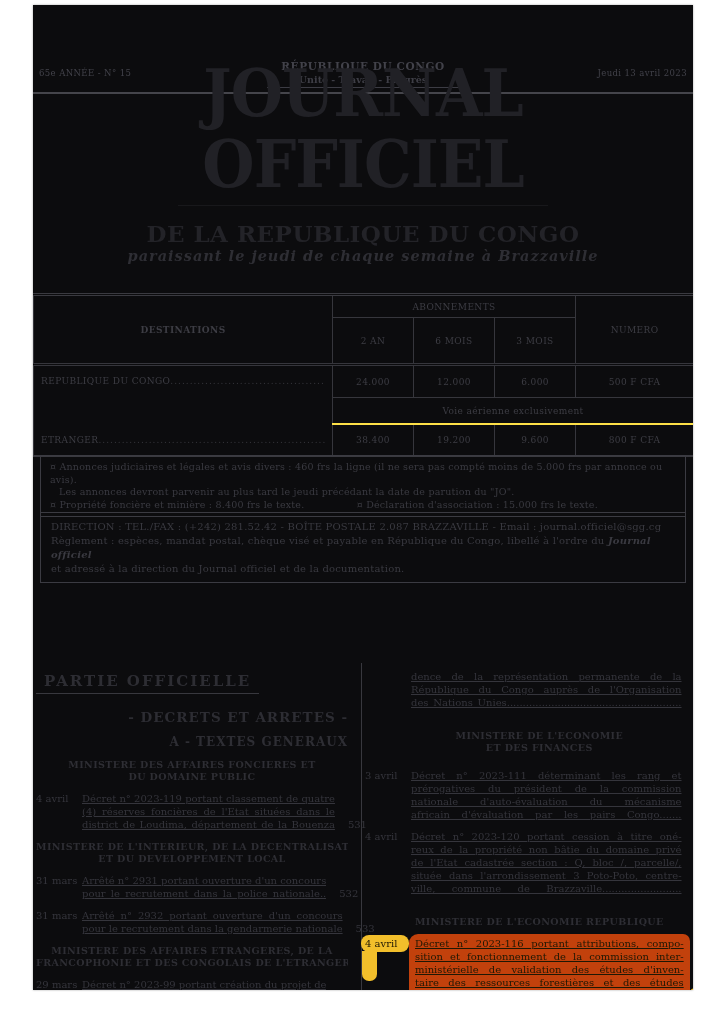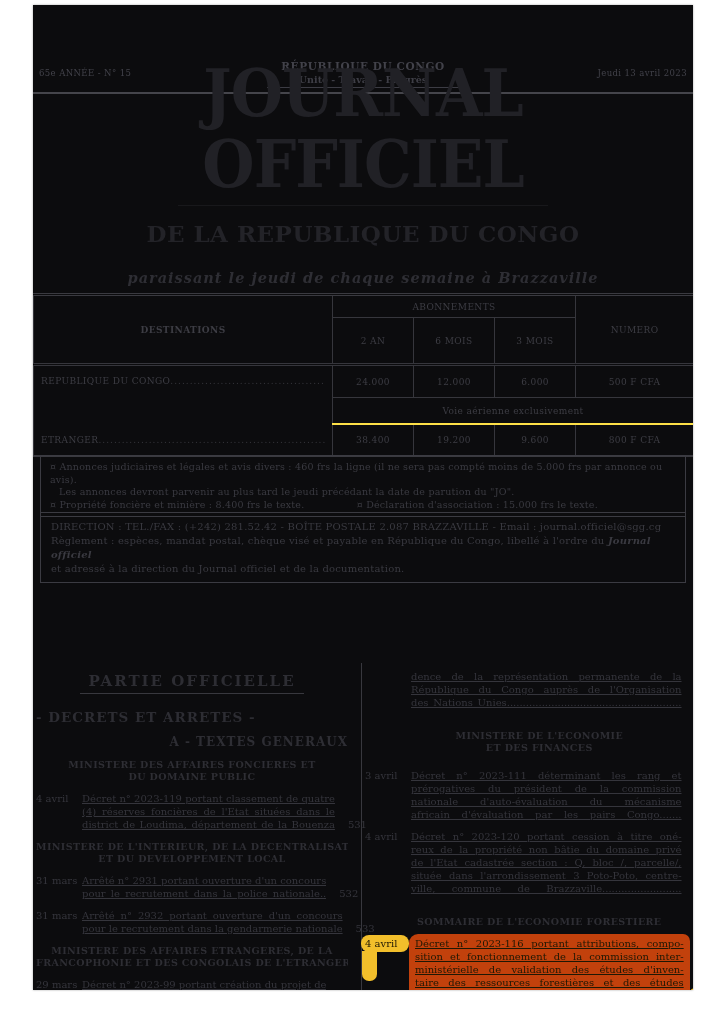--- a/index.html
+++ b/index.html
@@ -29,21 +29,21 @@
   .rep{font-size:10.5px;font-weight:bold;letter-spacing:.6px;color:#42424a;}
   .motto{font-size:9.5px;font-weight:bold;color:#3e3e46;margin-top:2px;}
   
   .masthead{position:absolute;top:38px;left:0;right:0;text-align:center;}
   .jtitle{
     font-size:60px;line-height:66px;font-weight:bold;color:#212126;
     letter-spacing:-1px;margin-top:20px;transform:scaleY(1.08);
   }
   .faintrule{width:370px;margin:10px auto 0 auto;border-bottom:1px solid #18181b;}
   .jsub{font-size:23px;font-weight:bold;color:#232328;letter-spacing:.5px;margin-top:14px;}
-  .jtag{font-size:14.5px;font-weight:bold;font-style:italic;color:#2e2e34;margin-top:22px;letter-spacing:1px;}
+  .jtag{font-size:14.5px;font-weight:bold;font-style:italic;color:#2e2e34;letter-spacing:1px;}
   
   .subwrap{position:absolute;top:288px;left:0;width:660px;}
   table.sub{border-collapse:collapse;width:660px;table-layout:fixed;color:#3d3d44;}
   table.sub{border-top:3px double #3a3a40;border-bottom:2px solid #3a3a40;}
   table.sub td{border-left:1px solid #36363c;border-right:1px solid #36363c;
     font-size:9px;letter-spacing:.4px;text-align:center;vertical-align:middle;padding:0 3px;}
   td.c-dest{border-left:1px solid #36363c;}
   .r1 td{height:21px;}
   .r2 td{height:45px;}
   .r3 td{height:31px;}
@@ -74,24 +74,24 @@
   }
   .direction .em{font-weight:bold;font-style:italic;}
   
   .somtitle{position:absolute;top:608px;left:0;right:0;text-align:center;}
   .somtitle .t{font-size:19px;font-weight:bold;letter-spacing:5px;color:#2b2b31;}
   .somtitle .u{width:42px;margin:4px auto 0 auto;border-bottom:2px solid #37373d;}
   .columns{position:absolute;top:658px;left:0;right:0;bottom:0;display:flex;}
   .col{box-sizing:border-box;}
   .col.left{width:329px;border-right:1px solid #38383e;padding:0 13px 0 3px;}
   .col.right{flex:1;padding:0 9px 0 3px;}
-  .toc-title{text-align:center;margin-top:8px;}
+  .toc-title{text-align:left;margin-top:8px;}
   .toc-title-inner{display:inline-block;font-size:15px;font-weight:bold;letter-spacing:2px;color:#2d2d33;
     border-bottom:1px solid #38383e;padding:0 8px 3px 8px;}
-  .toc-rubric{text-align:left;font-size:13.5px;font-weight:bold;letter-spacing:1px;color:#2d2d33;margin-top:14px;}
+  .toc-rubric{text-align:right;font-size:13.5px;font-weight:bold;letter-spacing:1px;color:#2d2d33;margin-top:14px;}
   .toc-sub{text-align:right;font-size:12px;font-weight:bold;letter-spacing:1px;color:#2e2e34;margin-top:10px;}
   .toc-ministry{text-align:center;font-size:9.5px;font-weight:bold;letter-spacing:.4px;line-height:12px;color:#2e2e34;margin-top:10px;}
   .toc-ministry-line{white-space:nowrap;overflow:hidden;}
   .toc-entry{display:flex;margin-top:9px;font-size:10px;line-height:13px;color:#35353c;}
   .edate{flex:none;width:46px;white-space:nowrap;}
   .etext{flex:1;overflow:visible;}
   .eline{text-align:justify;text-align-last:justify;white-space:nowrap;overflow:hidden;text-decoration:underline;}
   .epage{flex:none;width:32px;text-align:right;align-self:flex-end;white-space:nowrap;}
   
   .col.left .toc-rubric{margin-top:15px;}
@@ -287,21 +287,21 @@
           <div class="etext">
             <div class="eline">Décret n° 2023-120 portant cession à titre oné-</div>
             <div class="eline">reux de la propriété non bâtie du domaine privé</div>
             <div class="eline">de l'Etat cadastrée section : Q, bloc /, parcelle/,</div>
             <div class="eline">située dans l'arrondissement 3 Poto-Poto, centre-</div>
             <div class="eline">ville, commune de Brazzaville.........................</div>
           </div>
           <span class="epage">535</span>
         </div>
         <div class="toc-ministry big-gap">
-          <div class="toc-ministry-line">SOMMAIRE DE L'ECONOMIE FORESTIERE</div>
+          <div class="toc-ministry-line">MINISTERE DE L'ECONOMIE REPUBLIQUE</div>
         </div>
         <div class="toc-entry hl">
           <span class="edate">4 avril</span>
           <div class="etext">
             <div class="eline">Décret n° 2023-116 portant attributions, compo-</div>
             <div class="eline">sition et fonctionnement de la commission inter-</div>
             <div class="eline">ministérielle de validation des études d'inven-</div>
             <div class="eline">taire des ressources forestières et des études</div>
             <div class="eline">complémentaires.........................................................</div>
           </div>

